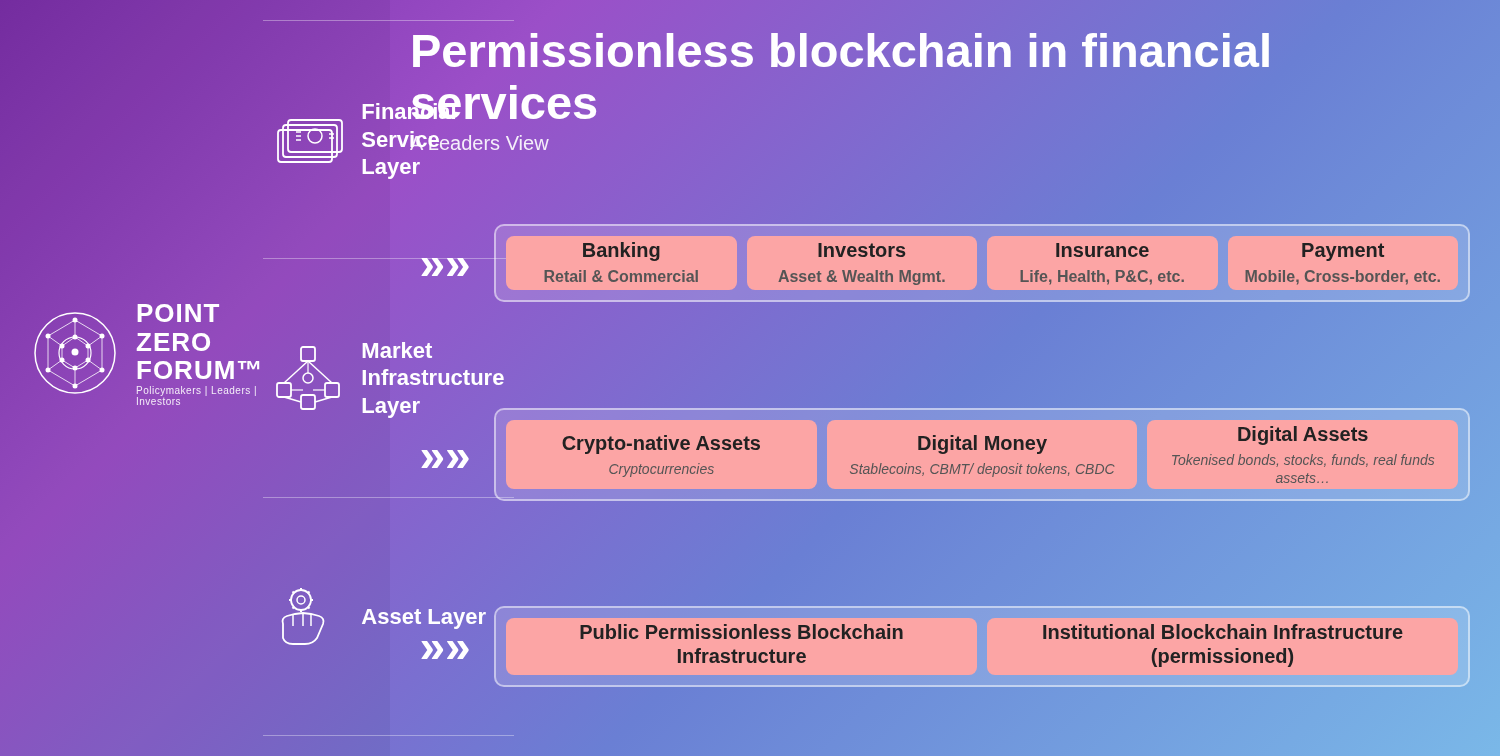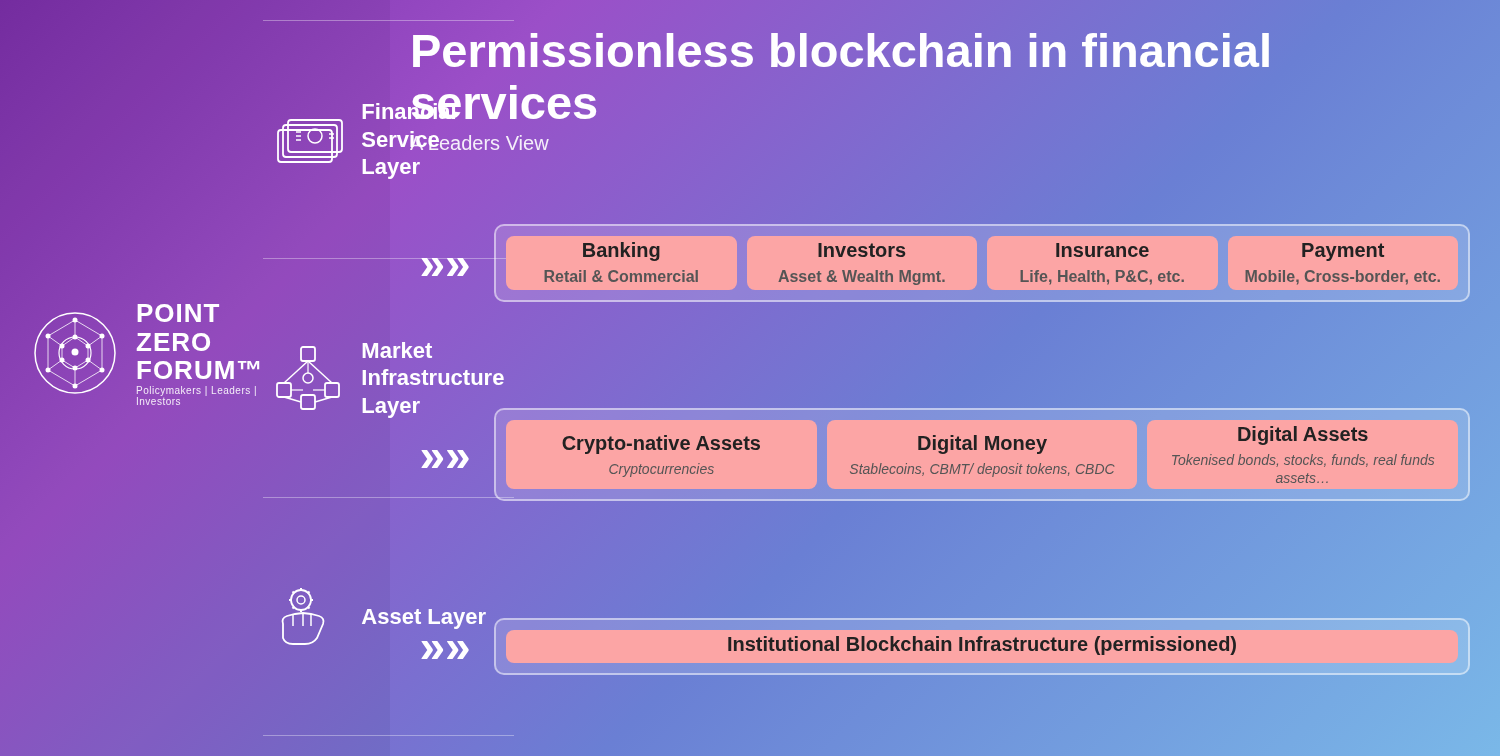--- a/index.html
+++ b/index.html
@@ -379,20 +379,23 @@
           </div>
         </div>
       </div>
 
       <div class="row">
         <div class="chevron-area">
           <span class="chevron">»»</span>
         </div>
         <div class="cards-group">
           <div class="card">
+            <div class="card-title">Public Permissionless Blockchain Infrastructure</div>
+          </div>
+          <div class="card">
             <div class="card-title">Institutional Blockchain Infrastructure (permissioned)</div>
           </div>
         </div>
       </div>
 
     </div>
   </div>
 
 </div>
 

